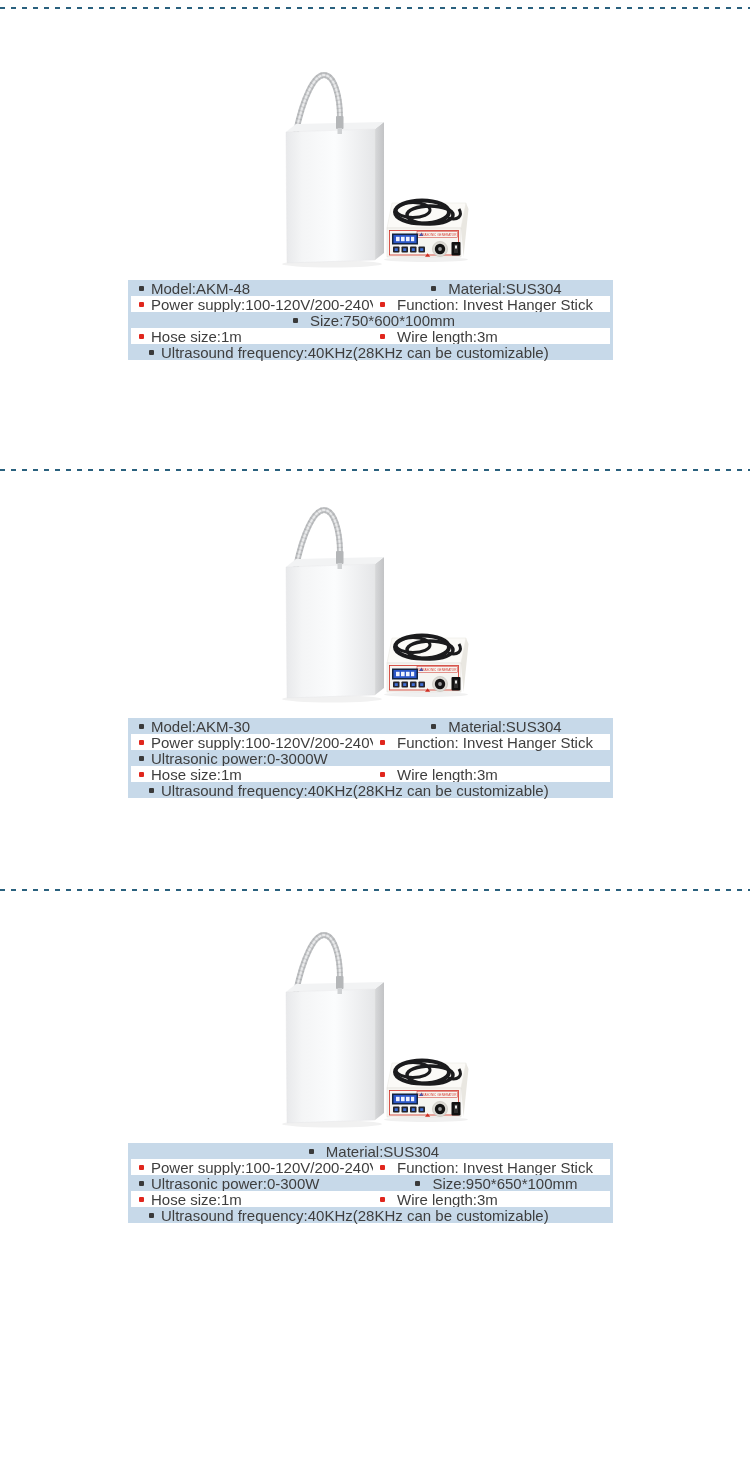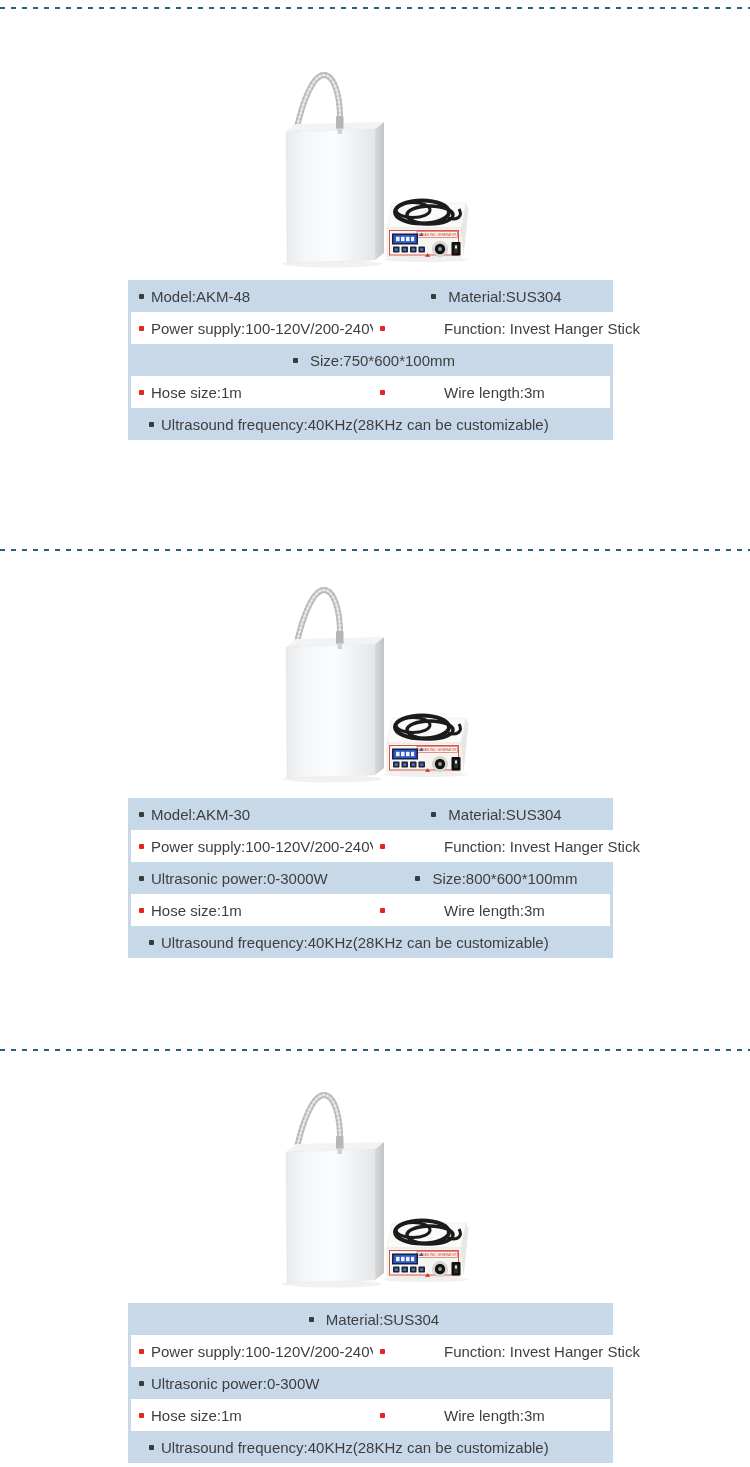--- a/index.html
+++ b/index.html
@@ -27,30 +27,30 @@
   .photo-2{display:block;margin:24px 0 0 260px;}
   .photo-3{display:block;margin:29px 0 0 260px;}
 
   .spec-table{
     width:485px;margin-left:128px;
     background:var(--blue);
     font-size:15px;line-height:1;
   }
   .t-gap-1{margin-top:5px;}
   .t-gap-2{margin-top:8px;}
-  .row{display:flex;height:32px;}
+  .row{display:flex;height:16px;}
   .row.white{margin:0 3px;background:#ffffff;}
   .row.blue{background:transparent;}
   .cell{display:flex;align-items:center;box-sizing:border-box;}
   .row.blue .cell{background:var(--blue);}
   .row.white .cell{background:#ffffff;}
   .row.blue .cell-l{width:243px;margin-right:2px;padding-left:11px;}
   .row.blue .cell-r{flex:1;padding-left:7px;justify-content:center;}
   .row.white .cell-l{width:242px;padding-left:8px;}
-  .row.white .cell-r{flex:1;padding-left:7px;gap:47px;}
+  .row.white .cell-r{flex:1;padding-left:7px;}
   .row .cell-full{flex:1;padding-left:21px;}
   .bullet{
     flex:0 0 auto;width:5px;height:5px;border-radius:1px;
     margin-right:7px;margin-top:1px;
   }
   .cell-r .bullet{margin-right:12px;}
   .bullet.dark{background:var(--bullet-dark);}
   .bullet.red{background:var(--bullet-red);}
   .txt{white-space:nowrap;}
 </style>
@@ -211,24 +211,20 @@
       <div class="cell cell-r">
           <span class="bullet red"></span>
           <span class="txt">Function: Invest Hanger Stick</span>
         </div>
     </div>
     <div class="row blue">
       <div class="cell cell-l">
           <span class="bullet dark"></span>
           <span class="txt">Ultrasonic power:0-3000W</span>
         </div>
-      <div class="cell cell-r">
-          <span class="bullet dark"></span>
-          <span class="txt">Size:800*600*100mm</span>
-        </div>
     </div>
     <div class="row white">
       <div class="cell cell-l">
           <span class="bullet red"></span>
           <span class="txt">Hose size:1m</span>
         </div>
       <div class="cell cell-r">
           <span class="bullet red"></span>
           <span class="txt">Wire length:3m</span>
         </div>
@@ -263,20 +259,24 @@
       <div class="cell cell-r">
           <span class="bullet red"></span>
           <span class="txt">Function: Invest Hanger Stick</span>
         </div>
     </div>
     <div class="row blue">
       <div class="cell cell-l">
           <span class="bullet dark"></span>
           <span class="txt">Ultrasonic power:0-300W</span>
         </div>
+      <div class="cell cell-r">
+          <span class="bullet dark"></span>
+          <span class="txt">Size:950*650*100mm</span>
+        </div>
     </div>
     <div class="row white">
       <div class="cell cell-l">
           <span class="bullet red"></span>
           <span class="txt">Hose size:1m</span>
         </div>
       <div class="cell cell-r">
           <span class="bullet red"></span>
           <span class="txt">Wire length:3m</span>
         </div>

